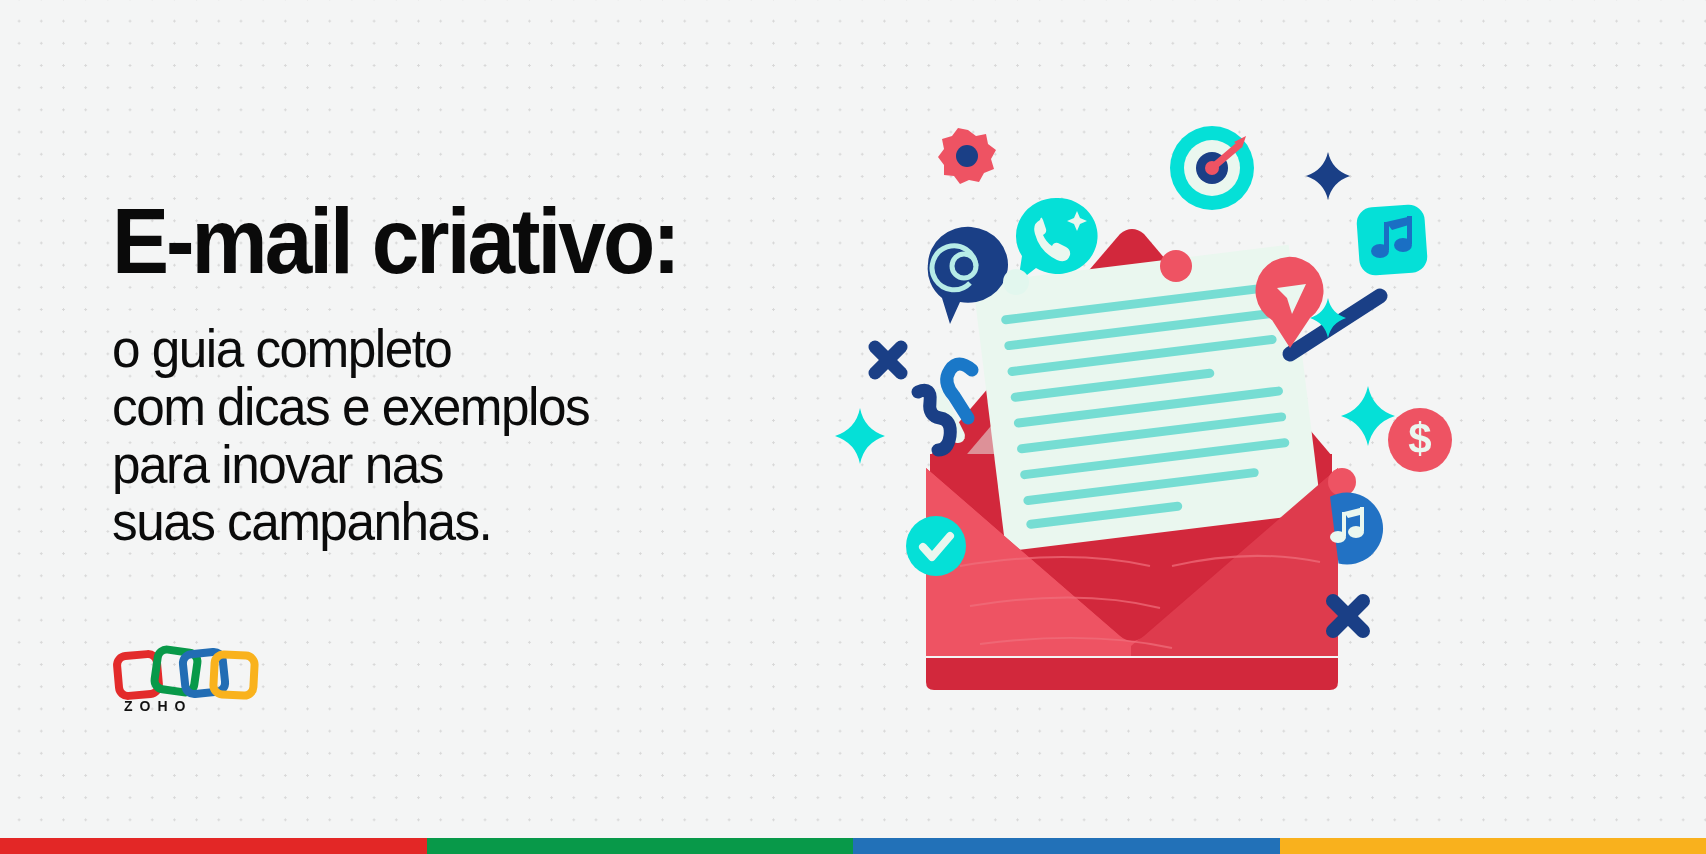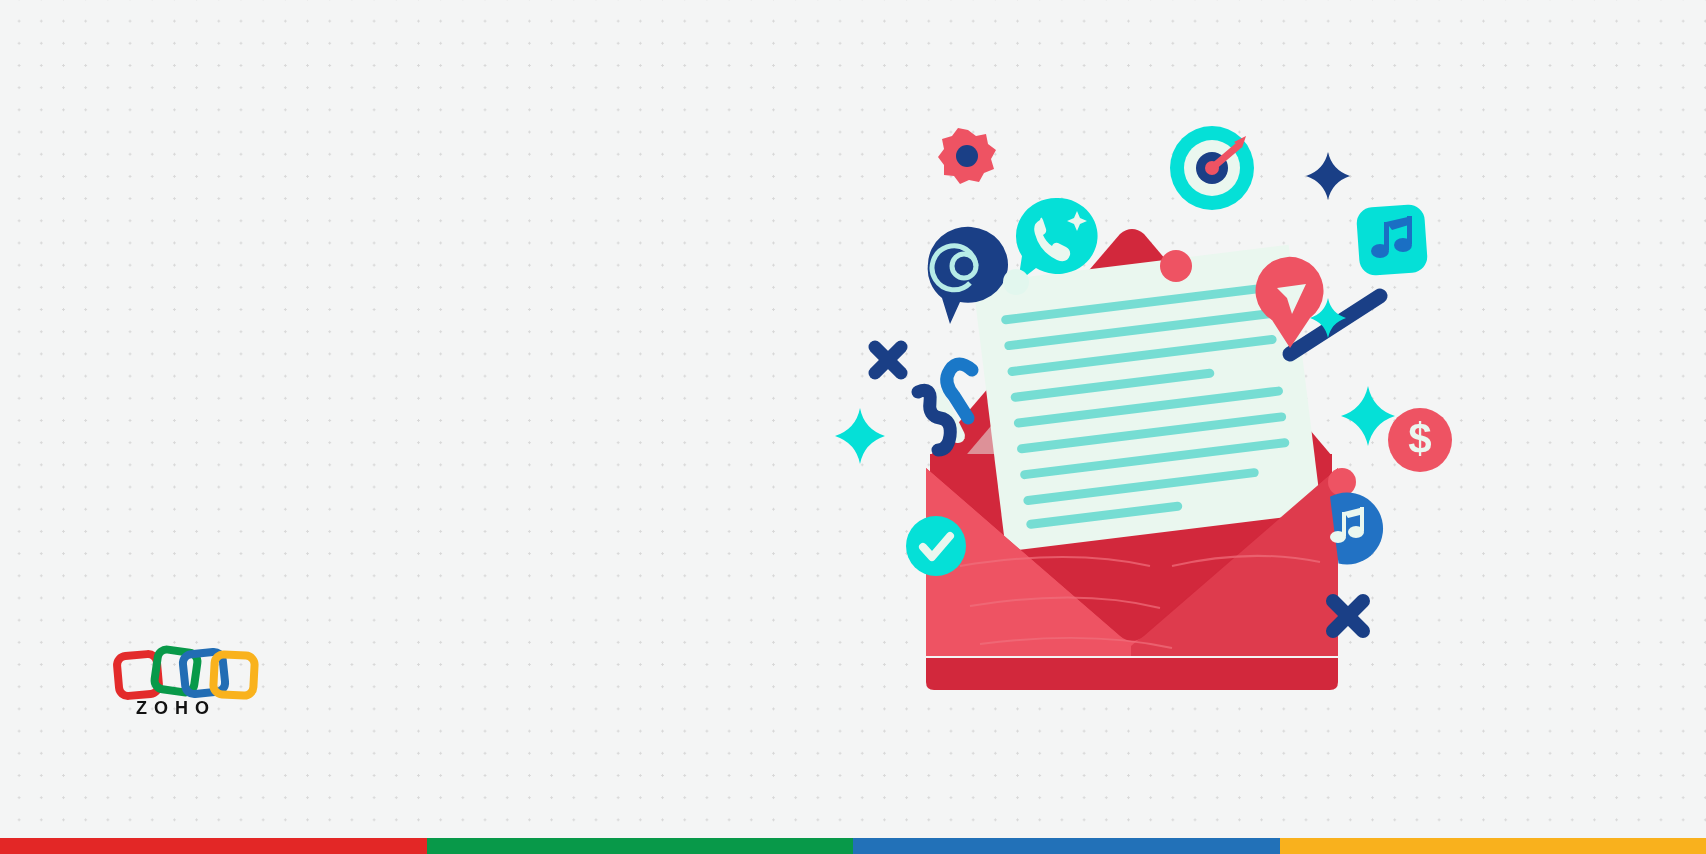--- a/index.html
+++ b/index.html
@@ -43,39 +43,48 @@
     color:#0b0b0b;
     transform:scaleX(0.95);
     transform-origin:left center;
   }
   #subhead .ln{display:block;white-space:nowrap;}
 
   
   #logo{position:absolute;left:112px;top:643px;width:150px;height:72px;}
   #logo svg{display:block;}
   #logo-word{
-    position:absolute;left:24px;top:55px;
+    position:absolute;left:12px;top:55px;
     font-family:"Liberation Sans",sans-serif;
-    font-weight:700;font-size:18px;letter-spacing:7px;
+    font-weight:700;font-size:14px;letter-spacing:7px;
     color:#111;
   }
 
   
   #illo{position:absolute;left:820px;top:96px;width:660px;height:620px;}
   #illo svg{display:block;overflow:visible;}
 
   
   #bottom-bar{position:absolute;left:0;bottom:0;width:1706px;height:16px;display:flex;}
   #bottom-bar span{flex:1 1 25%;height:100%;display:block;}
 </style>
 </head>
 <body>
 
 <div id="banner">
 
+  <div id="text-block">
+    <h1 id="headline">E-mail criativo:</h1>
+    <p id="subhead">
+      <span class="ln">o guia completo</span>
+      <span class="ln">com dicas e exemplos</span>
+      <span class="ln">para inovar nas</span>
+      <span class="ln">suas campanhas.</span>
+    </p>
+  </div>
 
   <div id="logo">
     <svg width="150" height="60" viewBox="0 0 150 60" fill="none">
       <g stroke-linejoin="round" fill="none" stroke-width="8">
         <rect x="6" y="12" width="40" height="40" rx="9" stroke="#e32b2b" transform="rotate(-5 26 32)"></rect>
         <rect x="44" y="8" width="40" height="40" rx="9" stroke="#089949" transform="rotate(8 64 28)"></rect>
         <rect x="72" y="10" width="40" height="40" rx="9" stroke="#226db4" transform="rotate(-6 92 30)"></rect>
         <rect x="102" y="12" width="40" height="40" rx="9" stroke="#f9b21d" transform="rotate(3 122 32)"></rect>
       </g>
     </svg>

